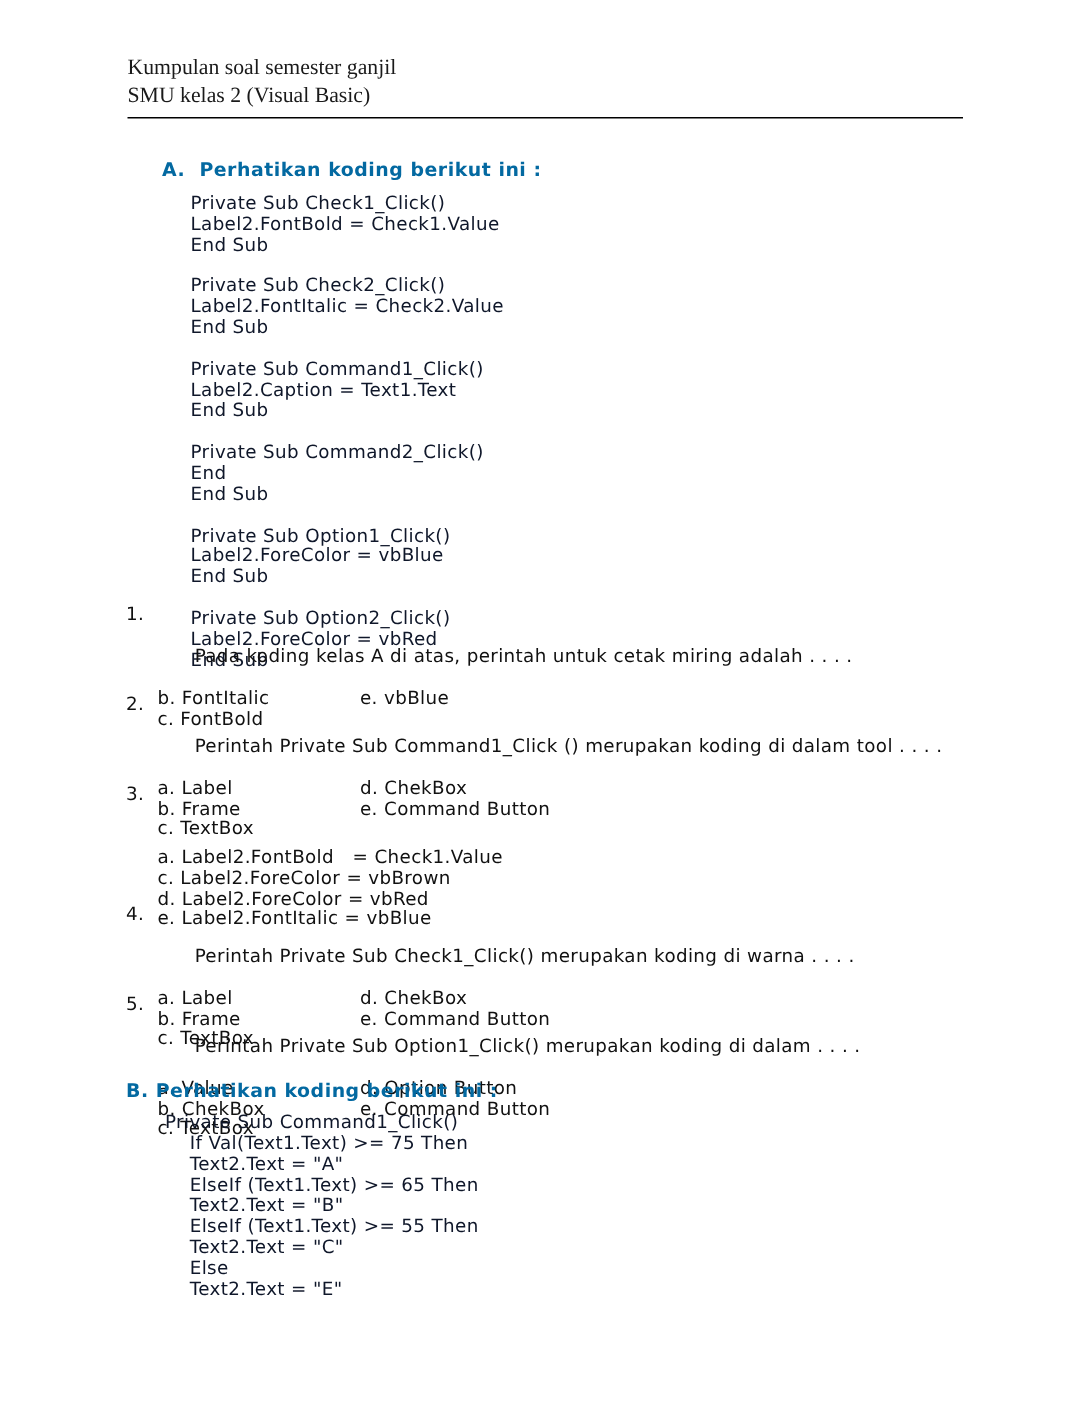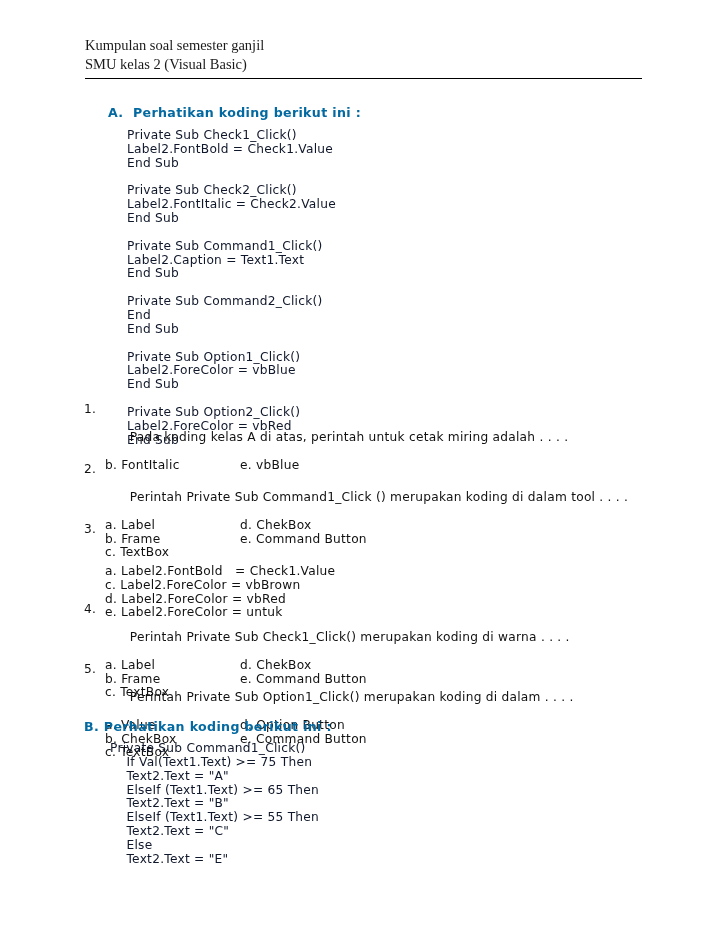--- a/index.html
+++ b/index.html
@@ -152,20 +152,23 @@
   <div class="question" id="q1" style="top:403px;">
     <div class="q-stem">
       <span class="q-num">1.</span>
       <span>Pada koding kelas A di atas, perintah untuk cetak miring adalah . . . .</span>
     </div>
     <div class="q-options">
       <div class="opt-row">
         <span class="opt-left">b. FontItalic</span>
         <span class="opt-right">e. vbBlue</span>
       </div>
+      <div class="opt-row">
+        <span class="opt-left">c. FontBold</span>
+      </div>
     </div>
   </div>
 
   <div class="question" id="q2" style="top:463px;">
     <div class="q-stem">
       <span class="q-num">2.</span>
       <span>Perintah Private Sub Command1_Click () merupakan koding di dalam tool . . . .</span>
     </div>
     <div class="q-options">
       <div class="opt-row">
@@ -190,21 +193,21 @@
       <div class="opt-row">
         <span class="opt-left">a. Label2.FontBold   = Check1.Value</span>
       </div>
       <div class="opt-row">
         <span class="opt-left">c. Label2.ForeColor = vbBrown</span>
       </div>
       <div class="opt-row">
         <span class="opt-left">d. Label2.ForeColor = vbRed</span>
       </div>
       <div class="opt-row">
-        <span class="opt-left">e. Label2.ForeColor = untuk</span>
+        <span class="opt-left">e. Label2.FontItalic = vbBlue</span>
       </div>
     </div>
   </div>
 
   <div class="question" id="q4" style="top:603px;">
     <div class="q-stem">
       <span class="q-num">4.</span>
       <span>Perintah Private Sub Check1_Click() merupakan koding di warna . . . .</span>
     </div>
     <div class="q-options">

